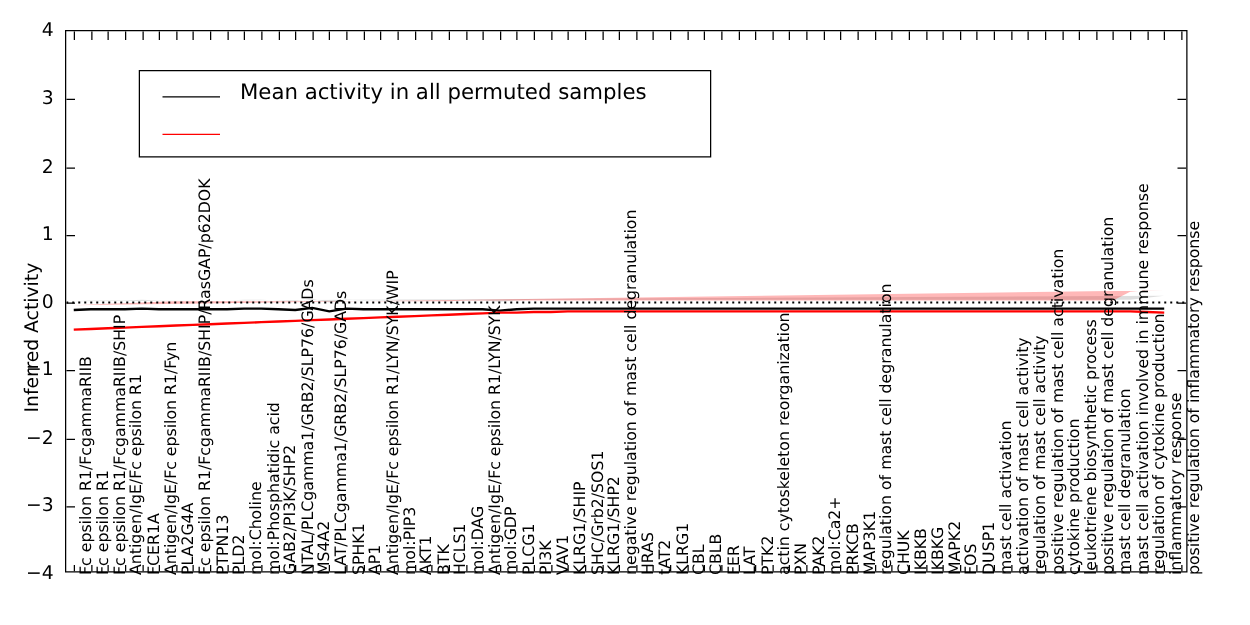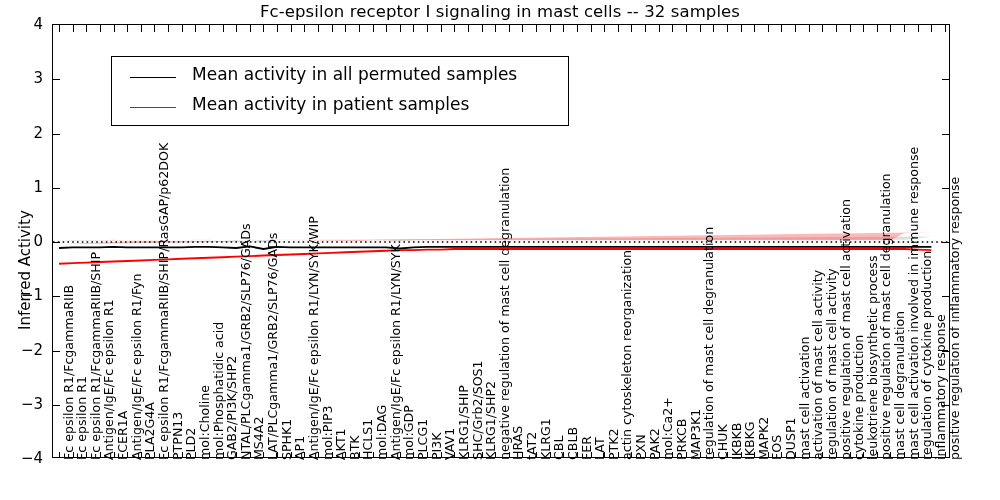--- a/index.html
+++ b/index.html
@@ -61,21 +61,20 @@
   .legline{position:absolute;left:18px;top:14px;width:46px;height:0;
     border-top:1.8px solid #000;}
   .legline.red{border-top-color:#ff0000;}
   .legtxt{position:absolute;left:80px;top:1px;font-size:17px;color:#000;}
 </style>
 </head>
 <body>
 
 <div id="fig">
 
-  <div id="title">Fc-epsilon receptor I signaling in mast cells -- 32 samples</div>
 
   <div id="ylabel">Inferred Activity</div>
   <div id="yticklabels">
       <div class="ytick" style="top: 458px; right: 957px;">−4</div>
       <div class="ytick" style="top: 403.75px; right: 957px;">−3</div>
       <div class="ytick" style="top: 349.5px; right: 957px;">−2</div>
       <div class="ytick" style="top: 295.25px; right: 957px;">−1</div>
       <div class="ytick" style="top: 241px; right: 957px;">0</div>
       <div class="ytick" style="top: 186.75px; right: 957px;">1</div>
       <div class="ytick" style="top: 132.5px; right: 957px;">2</div>
@@ -240,21 +239,20 @@
         <div class="xtickmark t" style="left: 892px; top: 0px;"></div>
       </div>
 
     <div id="legend">
       <div class="legrow">
         <div class="legline"></div>
         <div class="legtxt">Mean activity in all permuted samples</div>
       </div>
       <div class="legrow">
         <div class="legline red"></div>
-        <div class="legtxt">Mean activity in patient samples</div>
       </div>
     </div>
   </div>
 
   <div id="xticklabels">
       <div class="xlab" style="left: 10.6px;">Fc epsilon R1/FcgammaRIIB</div>
       <div class="xlab" style="left: 24.2308px;">Fc epsilon R1</div>
       <div class="xlab" style="left: 37.8615px;">Fc epsilon R1/FcgammaRIIB/SHIP</div>
       <div class="xlab" style="left: 51.4923px;">Antigen/IgE/Fc epsilon R1</div>
       <div class="xlab" style="left: 65.1231px;">FCER1A</div>

